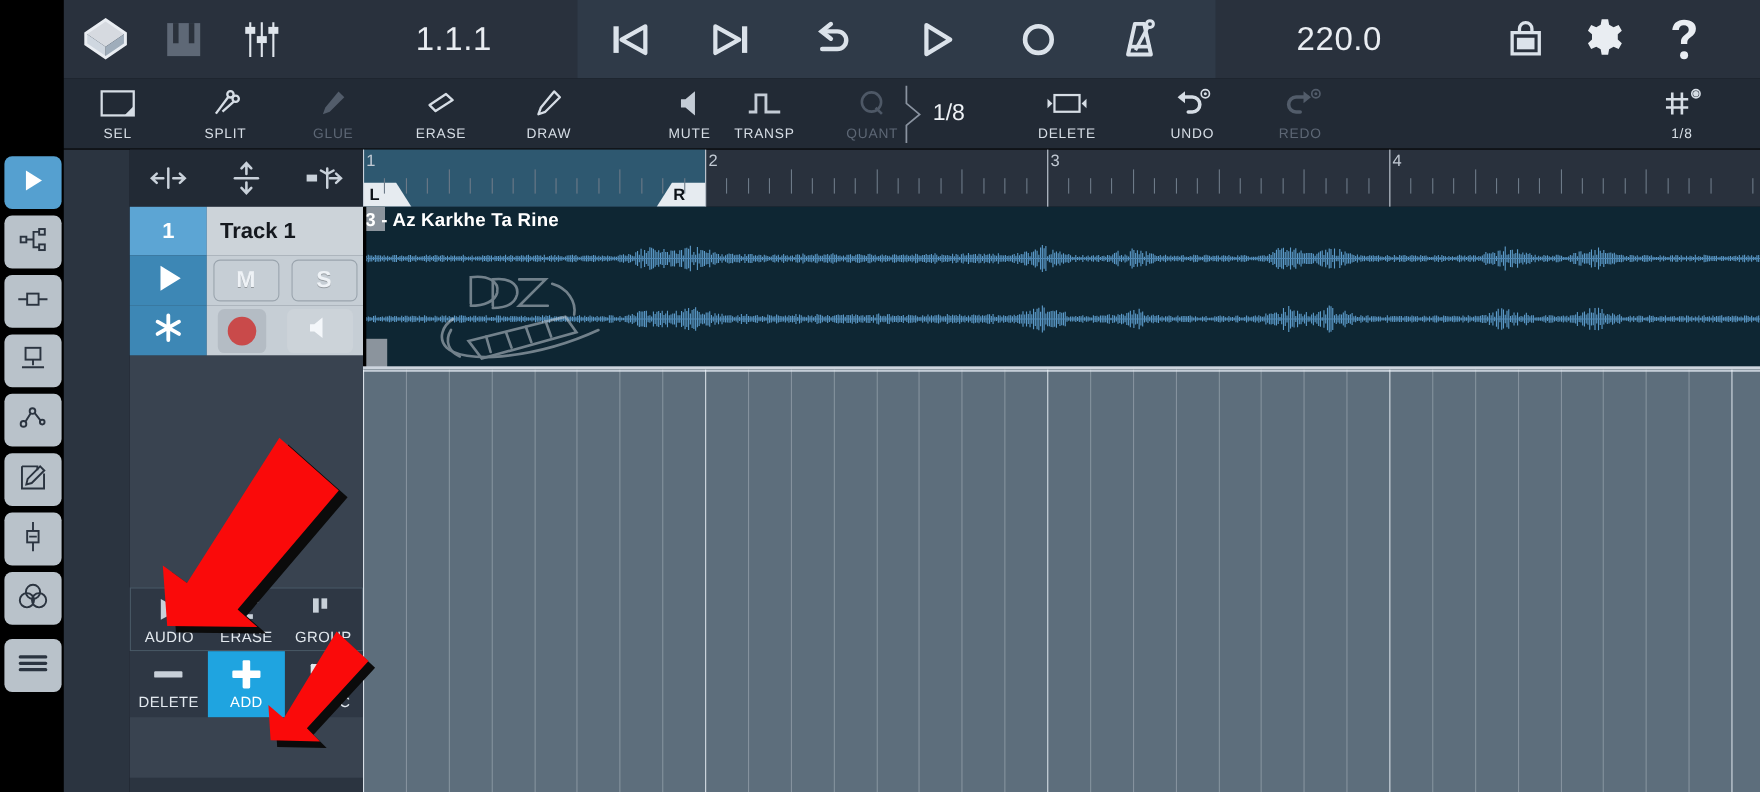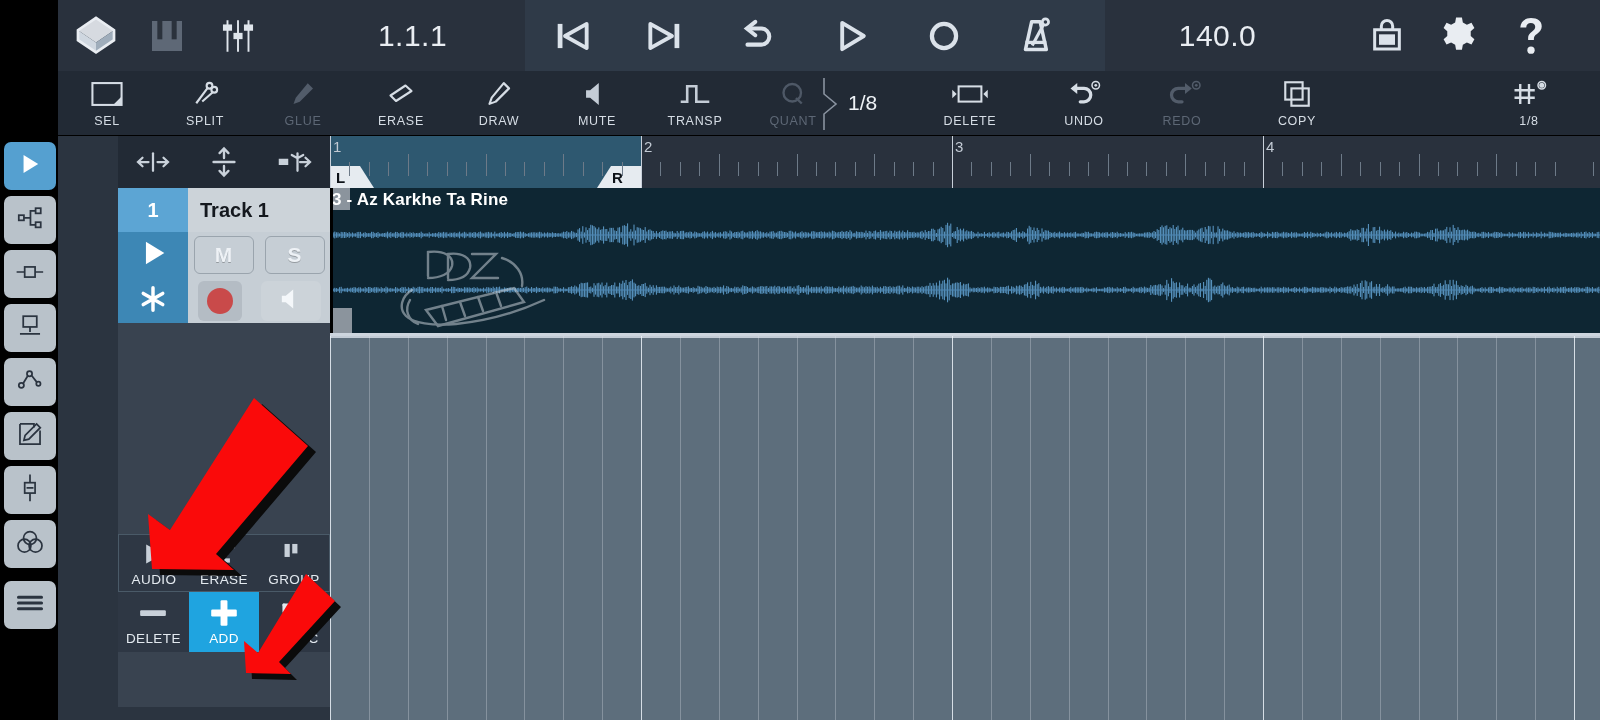--- a/index.html
+++ b/index.html
@@ -178,21 +178,21 @@
   <div class="tb-item" style="left:990px;width:93px;">
     <svg width="44" height="44" viewBox="0 0 24 24" fill="#dbe2ea">
       <path d="M9.1 4.2h4.6l3.4 15.2H5.7Z" fill="none" stroke="#dbe2ea" stroke-width="1.9" stroke-linejoin="round"></path>
       <rect x="5.7" y="14.6" width="11.4" height="1.8"></rect>
       <path d="M15.8 5.3 9.4 17.2" stroke="#dbe2ea" stroke-width="1.7" fill="none"></path>
       <circle cx="16.6" cy="4.3" r="1.7" fill="none" stroke="#dbe2ea" stroke-width="1.5"></circle>
     </svg>
   </div>
 
   <div class="tb-item" style="left:1105px;width:225px;">
-    <span class="tb-num">140.0</span>
+    <span class="tb-num">220.0</span>
   </div>
 
   <div class="tb-item" style="left:1348px;width:78px;">
     <svg width="40" height="40" viewBox="0 0 24 24" fill="none" stroke="#dbe2ea" stroke-width="1.8">
       <path d="M4.6 8.2h14.8v11.6H4.6Z"></path>
       <path d="M8.6 8.2V6.1a3.4 3.4 0 0 1 6.8 0v2.1"></path>
       <rect x="7.2" y="11" width="9.6" height="6.3" fill="#dbe2ea" stroke="none"></rect>
     </svg>
   </div>
   <div class="tb-item" style="left:1420px;width:78px;">
@@ -251,21 +251,21 @@
 
   <div class="tool" style="left:450px;">
     <span class="ic">
       <svg width="30" height="30" viewBox="0 0 24 24" fill="none" stroke="#d6dde5" stroke-width="1.7" stroke-linejoin="round">
         <path d="M15.8 3.3 20 7.5 9.4 18.1l-5 1.8 1.8-5Z"></path>
       </svg>
     </span>
     <span class="lb">DRAW</span>
   </div>
 
-  <div class="tool" style="left:548px;">
+  <div class="tool" style="left:548px;align-items:flex-end;">
     <span class="ic">
       <svg width="32" height="28" viewBox="0 0 24 22" fill="#c4ccd6">
         <path d="M13.4 2.4 6.6 8H3.4v6h3.2l6.8 5.6Z"></path>
       </svg>
     </span>
     <span class="lb">MUTE</span>
   </div>
 
   <div class="tool" style="left:646px;">
     <span class="ic">
@@ -323,29 +323,20 @@
       <svg width="38" height="30" viewBox="0 0 30 24" fill="none">
         <path d="M20.4 7.4H12a5.4 5.4 0 0 0 0 10.8h3" stroke="#525c6a" stroke-width="2.6" stroke-linecap="round"></path>
         <path d="M17.4 3.2l5.4 4.4-5.4 4.3Z" fill="#525c6a"></path>
         <circle cx="26.4" cy="5" r="3" stroke="#525c6a" stroke-width="1.2" fill="none"></circle>
         <circle cx="26.4" cy="5" r="1.1" fill="#525c6a"></circle>
       </svg>
     </span>
     <span class="lb">REDO</span>
   </div>
 
-  <div class="tool" style="left:1248px;">
-    <span class="ic">
-      <svg width="32" height="32" viewBox="0 0 24 24" fill="none" stroke="#d6dde5" stroke-width="1.6">
-        <rect x="3.2" y="3.2" width="13" height="13"></rect>
-          <rect x="7.8" y="7.8" width="13" height="13"></rect>
-      </svg>
-    </span>
-    <span class="lb">COPY</span>
-  </div>
 
 
   <div class="tool" style="left:1480px;">
     <span class="ic">
       <svg width="38" height="30" viewBox="0 0 30 24" fill="none" stroke="#d6dde5" stroke-width="1.9">
         <path d="M8 4v16M15 4v16M3.4 9h16.2M3.4 15h16.2"></path>
         <circle cx="25.2" cy="5" r="3" stroke-width="1.2"></circle>
           <circle cx="25.2" cy="5" r="1.1" fill="#d6dde5"></circle>
       </svg>
     </span>

